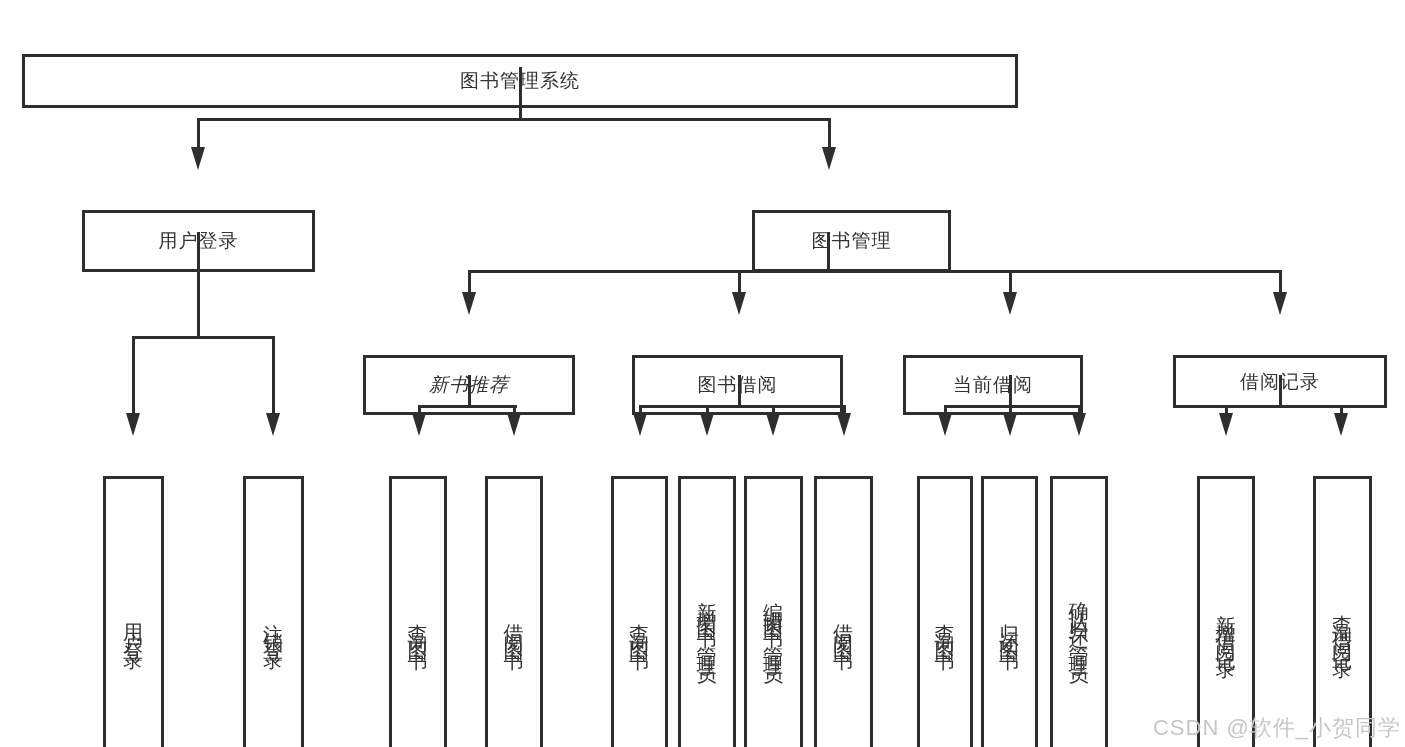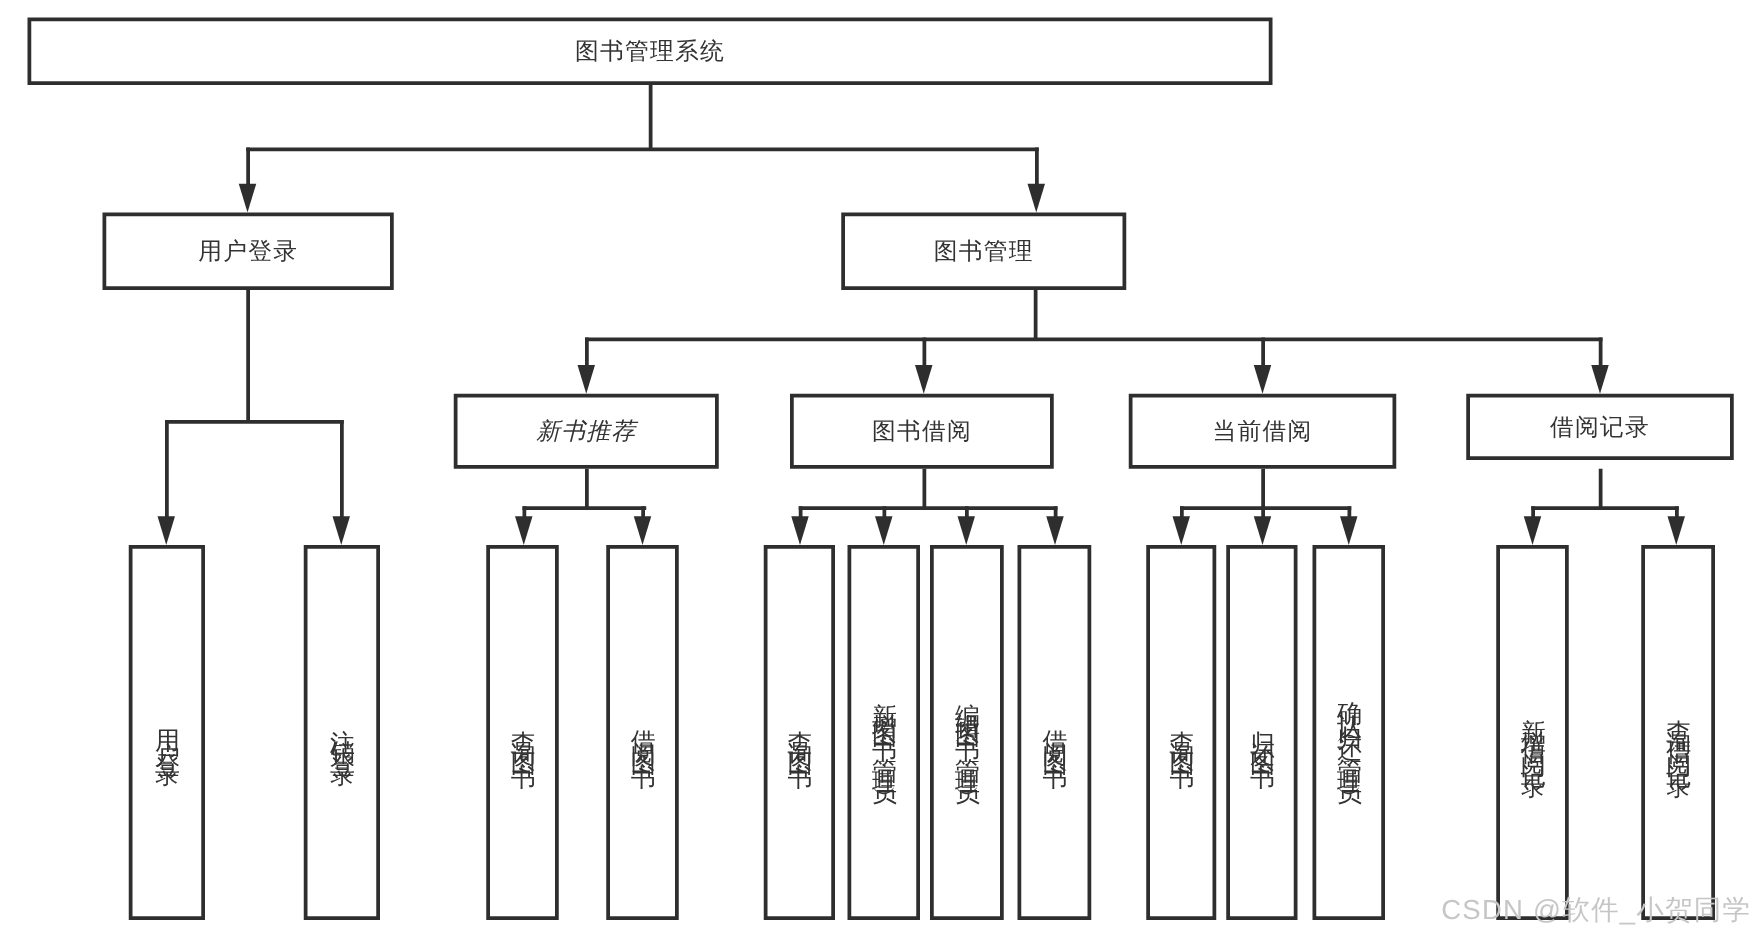--- a/index.html
+++ b/index.html
@@ -15,20 +15,21 @@
     background:#ffffff;
     overflow:hidden;
   }
   .node{
     position:absolute;
     box-sizing:border-box;
     border:3px solid var(--line);
     background:#ffffff;
     display:flex;align-items:center;justify-content:center;
     color:var(--text);
+    margin-top:40px;
   }
   .h-node{font-size:19px;letter-spacing:1px;}
   .v-node .vtxt{
     writing-mode:vertical-rl;
     text-orientation:mixed;
     font-size:20px;
     letter-spacing:9px;
     line-height:1;
     color:var(--text);
   }
@@ -54,31 +55,31 @@
 
 <div id="stage">
 
   <div class="node h-node" style="left:22px;top:14px;width:996px;height:54px;">
     <span>图书管理系统</span>
   </div>
 
   <div class="node h-node" style="left:82px;top:170px;width:233px;height:62px;">
     <span>用户登录</span>
   </div>
-  <div class="node h-node" style="left:673px;top:170px;width:228px;height:62px;">
+  <div class="node h-node" style="left:752px;top:170px;width:199px;height:62px;">
     <span>图书管理</span>
   </div>
 
   <div class="node h-node" style="left:363px;top:315px;width:212px;height:60px;font-style:italic;">
     <span>新书推荐</span>
   </div>
   <div class="node h-node" style="left:632px;top:315px;width:211px;height:60px;">
     <span>图书借阅</span>
   </div>
-  <div class="node h-node" style="left:903px;top:315px;width:214px;height:60px;">
+  <div class="node h-node" style="left:903px;top:315px;width:180px;height:60px;">
     <span>当前借阅</span>
   </div>
   <div class="node h-node" style="left:1173px;top:315px;width:214px;height:53px;">
     <span>借阅记录</span>
   </div>
 
   <div class="node v-node" style="left:103px;top:436px;width:61px;height:300px;">
     <span class="vtxt">用户登录</span>
   </div>
   <div class="node v-node" style="left:243px;top:436px;width:61px;height:300px;">

